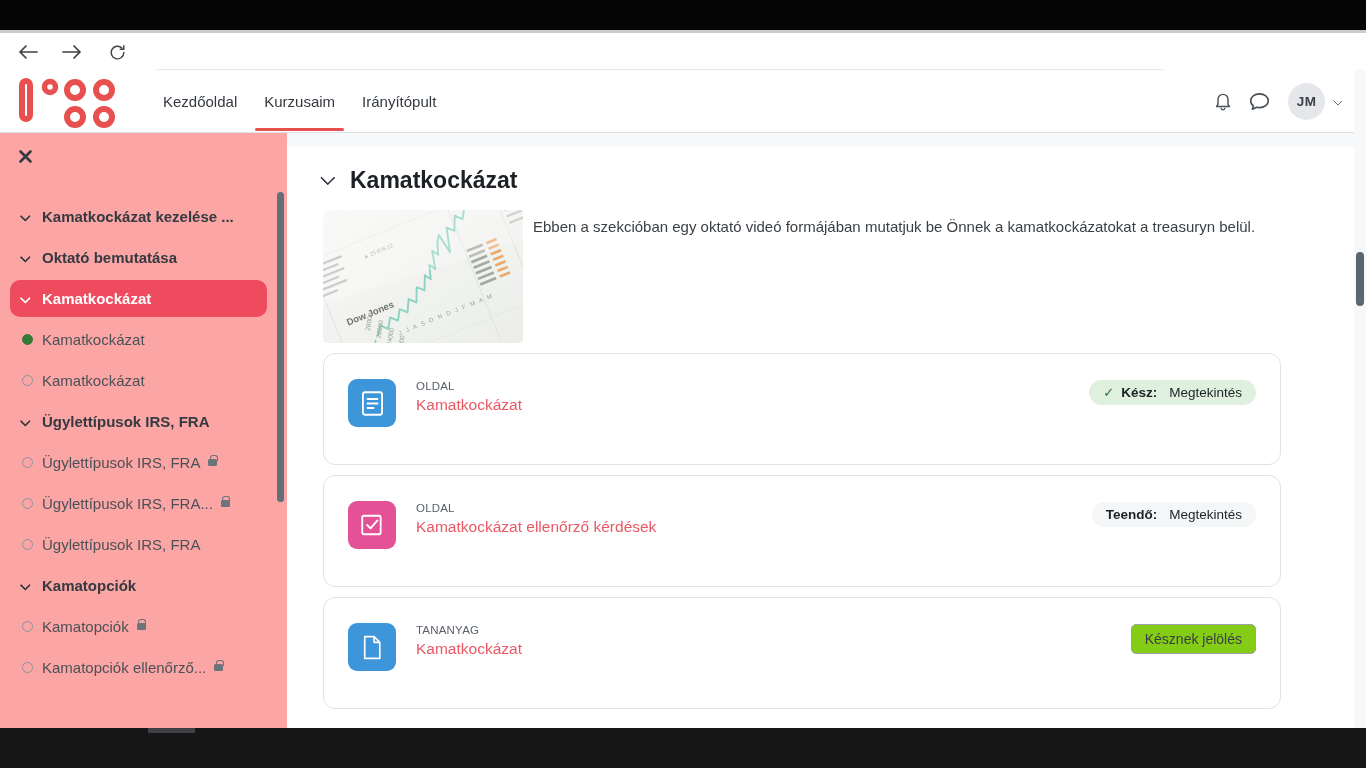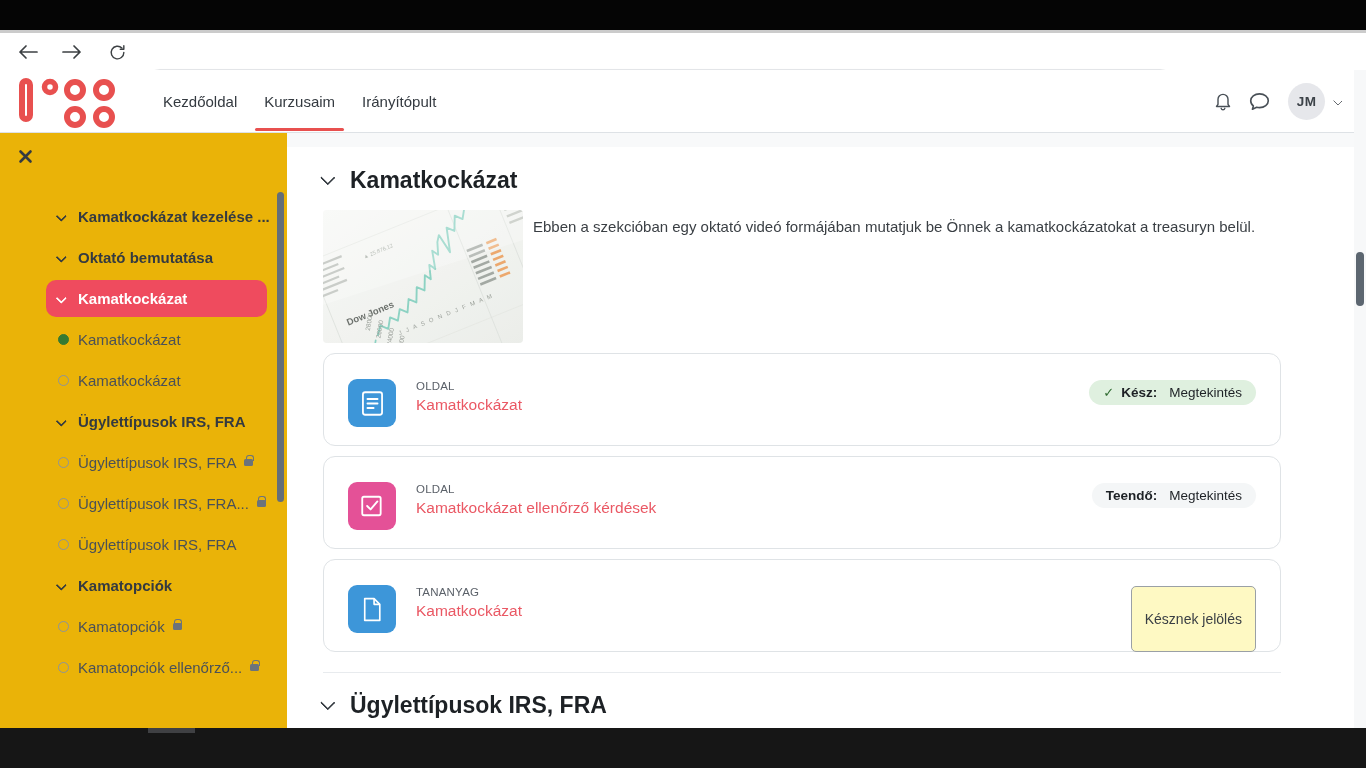--- a/index.html
+++ b/index.html
@@ -30,21 +30,21 @@
   .hdr-ic { display:flex; align-items:center; justify-content:center; cursor:pointer; }
   #avatar { width:37px; height:37px; border-radius:50%; background:#e6e7eb; color:#3c4248;
             display:flex; align-items:center; justify-content:center; font-size:13.5px; font-weight:700;
             letter-spacing:.4px; margin-left:17px; cursor:pointer; }
   .chev { display:inline-block; width:9px; height:9px; border-left:2.4px solid currentColor;
           border-bottom:2.4px solid currentColor; transform:rotate(-45deg) translateY(-1px); border-radius:1px; }
   #user-caret { color:#3c4248; margin-left:10px; margin-top:-3px; }
   #user-caret .chev { width:7px; height:7px; border-width:1.8px; }
 
   
-  #sidebar { position:absolute; left:0; top:133px; width:287px; height:595px; background:#eab308; overflow:hidden;padding-left:36px; }
+  #sidebar { position:absolute; left:0; top:133px; width:287px; height:595px; background:#fca5a5; overflow:hidden; }
   #sidebar-close { position:absolute; left:18px; top:16px; cursor:pointer; }
   #sb-list { margin-top:63px; }
   .sb-row { height:41px; display:flex; align-items:center; padding-left:22px; font-size:15px; cursor:pointer; }
   .sb-row .chev { width:8px; height:8px; border-width:2.3px; flex:none; }
   .sb-section { font-weight:bold; color:#343a40; }
   .sb-section .sb-label { margin-left:12px; }
   .sb-row.active { height:37px; margin:2px 20px 2px 10px; padding-left:12px; background:#ef4b5e;
                    border-radius:10px; color:#fff; font-weight:bold; }
   .sb-item { color:#4b5157; }
   .sb-item .sb-label { margin-left:9px; }
@@ -61,37 +61,37 @@
   #content { position:absolute; left:287px; top:133px; width:1067px; height:595px; background:#fff; overflow:hidden; }
   #content-topstrip { height:14px; background:#f8f9fa; }
   #main-col { margin-left:36px; width:958px; }
   .sec-head { display:flex; align-items:center; gap:16px; margin-top:18px; }
   .sec-head .chev { width:11px; height:11px; border-width:2.8px; color:#343a40; flex:none; margin-top:-4px; cursor:pointer; }
   .sec-title { font-size:23px; font-weight:bold; color:#1d2125; line-height:30px; }
   #media-row { display:flex; margin-top:15px; }
   #course-img { width:200px; height:133px; border-radius:4px; overflow:hidden; flex:none; }
   #section-desc { font-size:15px; color:#3a3f44; margin-left:10px; margin-top:8px; white-space:nowrap; }
 
-  .card { width:958px; height:93px; border:1px solid #dfe3e6; border-radius:12px; margin-top:10px;
+  .card { width:958px; height:112px; border:1px solid #dfe3e6; border-radius:12px; margin-top:10px;
           display:flex; align-items:center; padding:0 24px; background:#fff; }
   .card:first-of-type { margin-top:20px; }
   .act-icon { width:48px; height:48px; border-radius:9px; display:flex; align-items:center; justify-content:center;
               flex:none; align-self:flex-start; margin-top:25px; }
   .act-icon.blue { background:#3d96d9; }
   .act-icon.pink { background:#e45197; }
   .act-text { margin-left:20px; align-self:flex-start; margin-top:26px; }
   .act-type { font-size:11.5px; color:#5b6169; letter-spacing:.2px; }
   .act-link { font-size:15.5px; color:#ea5864; margin-top:4px; display:inline-block; text-decoration:none; cursor:pointer; }
   .card-right { margin-left:auto; align-self:flex-start; margin-top:26px; }
   .badge { display:flex; align-items:center; border-radius:15px; padding:5px 14px; font-size:13.5px; color:#1d2125; cursor:pointer; }
   .badge.done { background:#dff0df; }
   .badge.todo { background:#f4f6f7; }
   .badge b { margin-right:12px;text-align:right; }
   .badge .check { color:#2f6b31; font-weight:bold; margin-right:7px; font-size:13px; }
-  .btn-outline { background:#fef9c3; border:1px solid #9aa0a6; border-radius:5px; padding:24px 13px;
+  .btn-outline { background:#84cc16; border:1px solid #9aa0a6; border-radius:5px; padding:6px 13px;
                  font-size:14px; color:#3a3f44; font-family:inherit; cursor:pointer; }
 
   #divider { width:958px; border-top:1px solid #e8ebee; margin-top:20px; }
   .next-head { margin-top:17px; }
 
   
   #page-scroll-track { position:absolute; right:0; top:70px; width:12px; height:658px; background:#f7f8f9; }
   #page-scroll-thumb { position:absolute; right:2px; top:182px; width:8px; height:54px; background:#5c6670;
                        border-radius:4px; cursor:pointer; }
   #bottom-black { position:absolute; left:0; top:728px; width:1366px; height:40px; background:#161616; z-index:9; }

